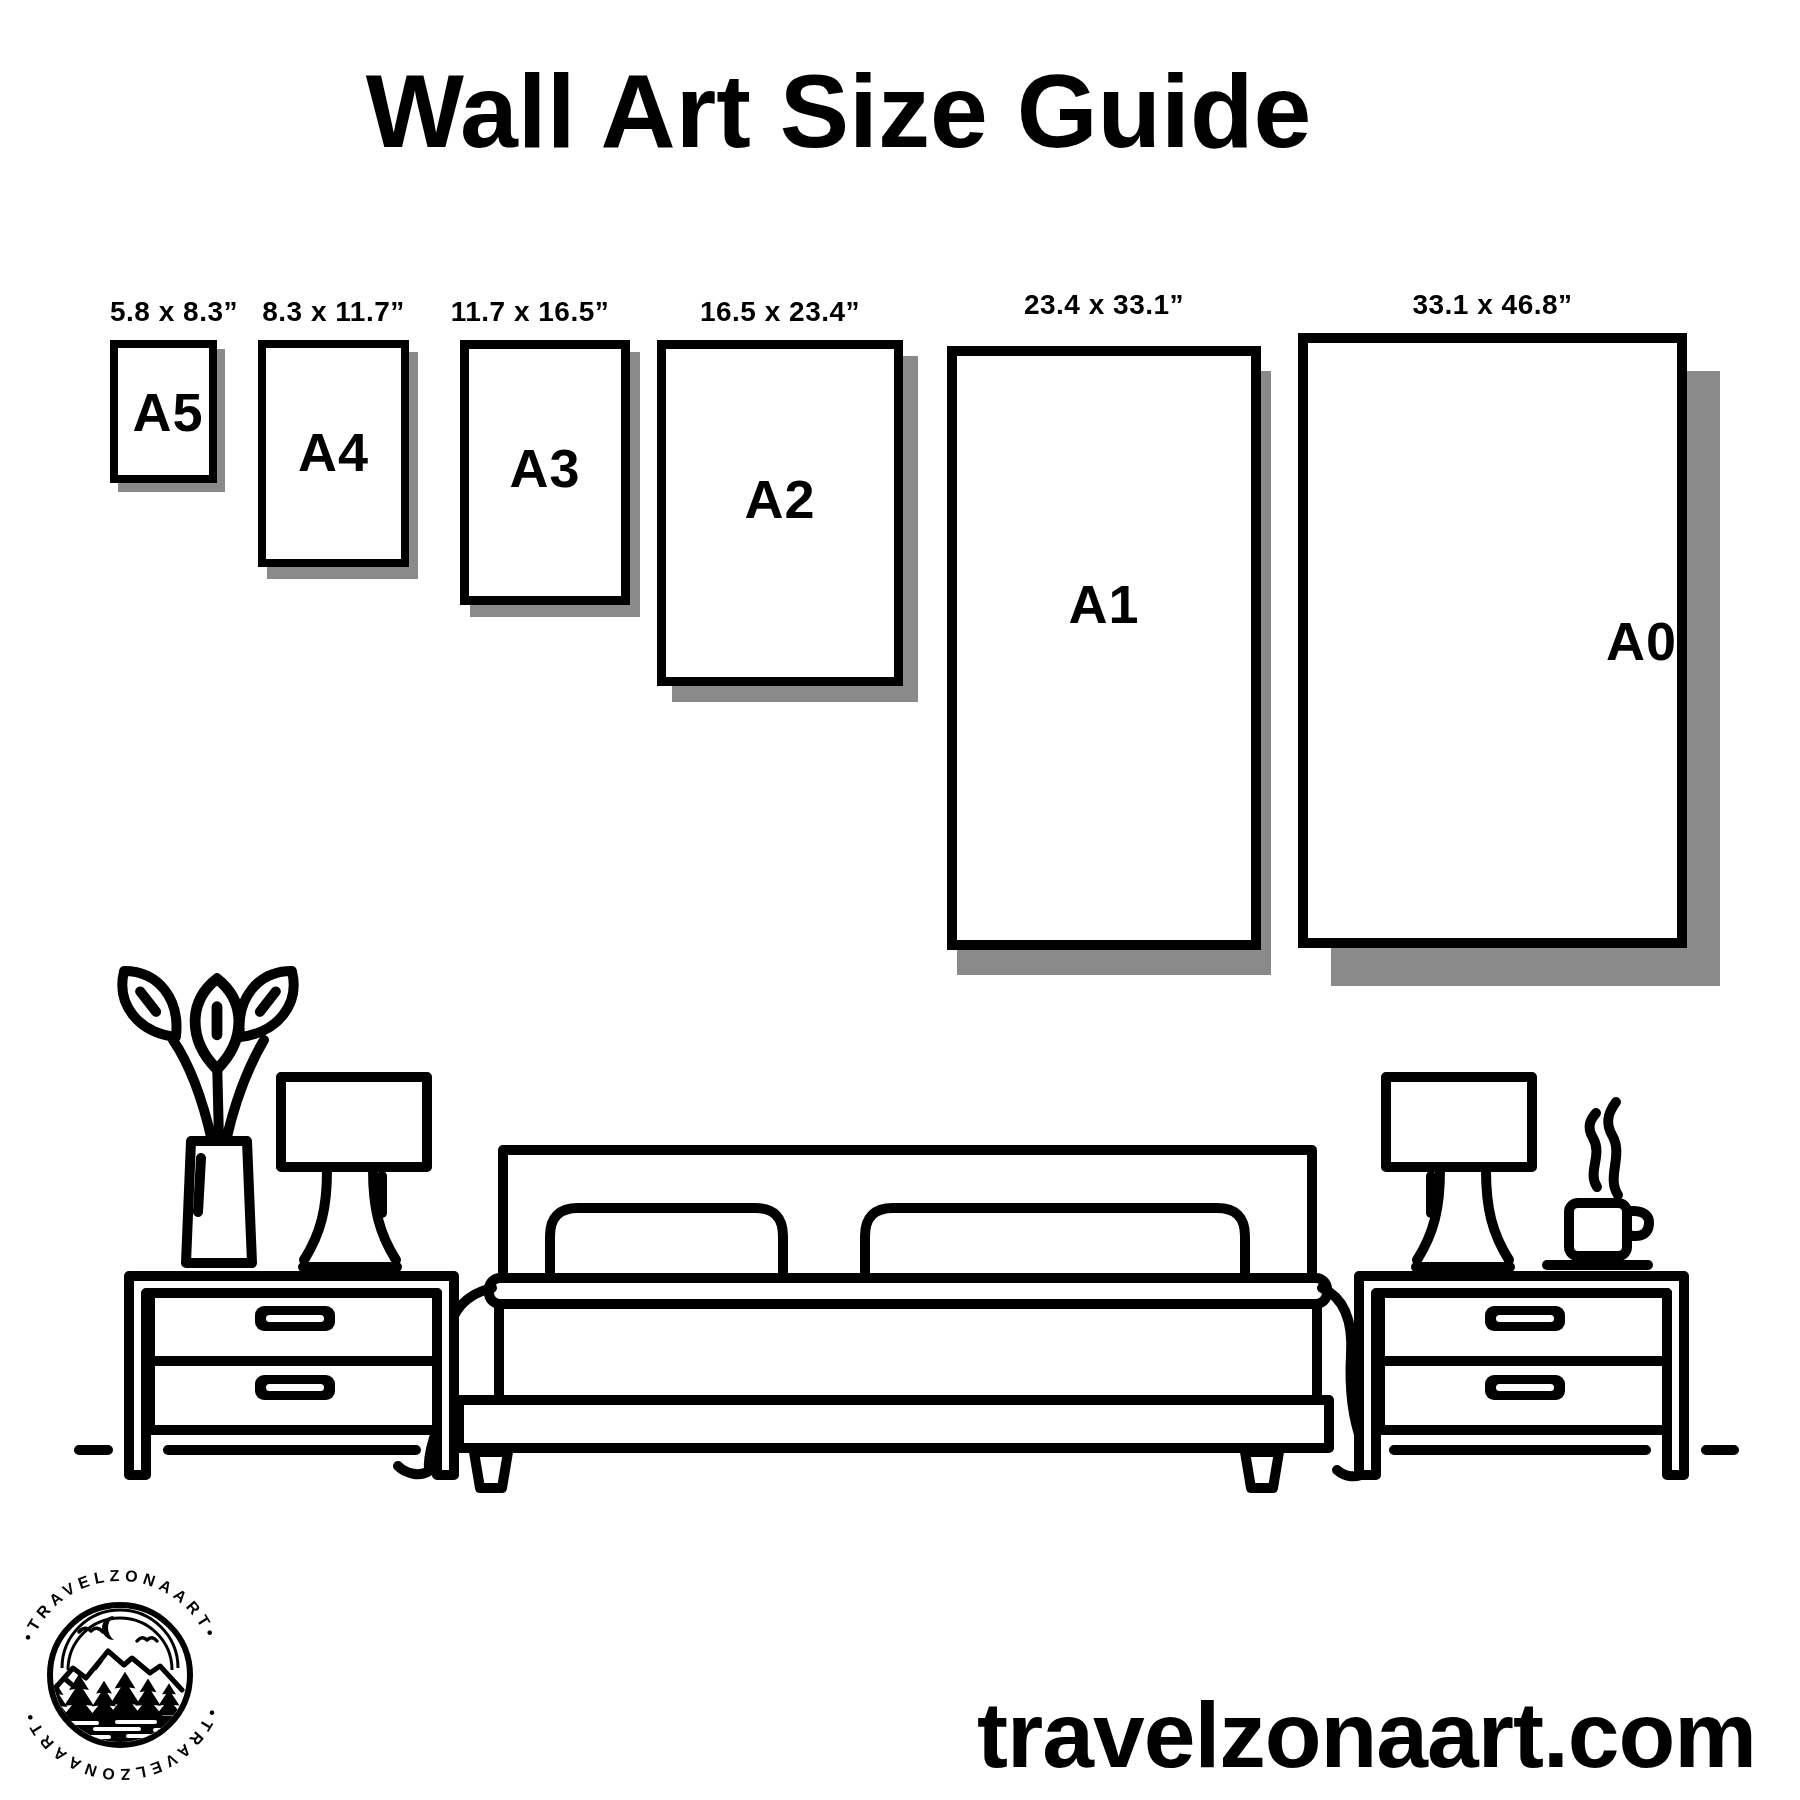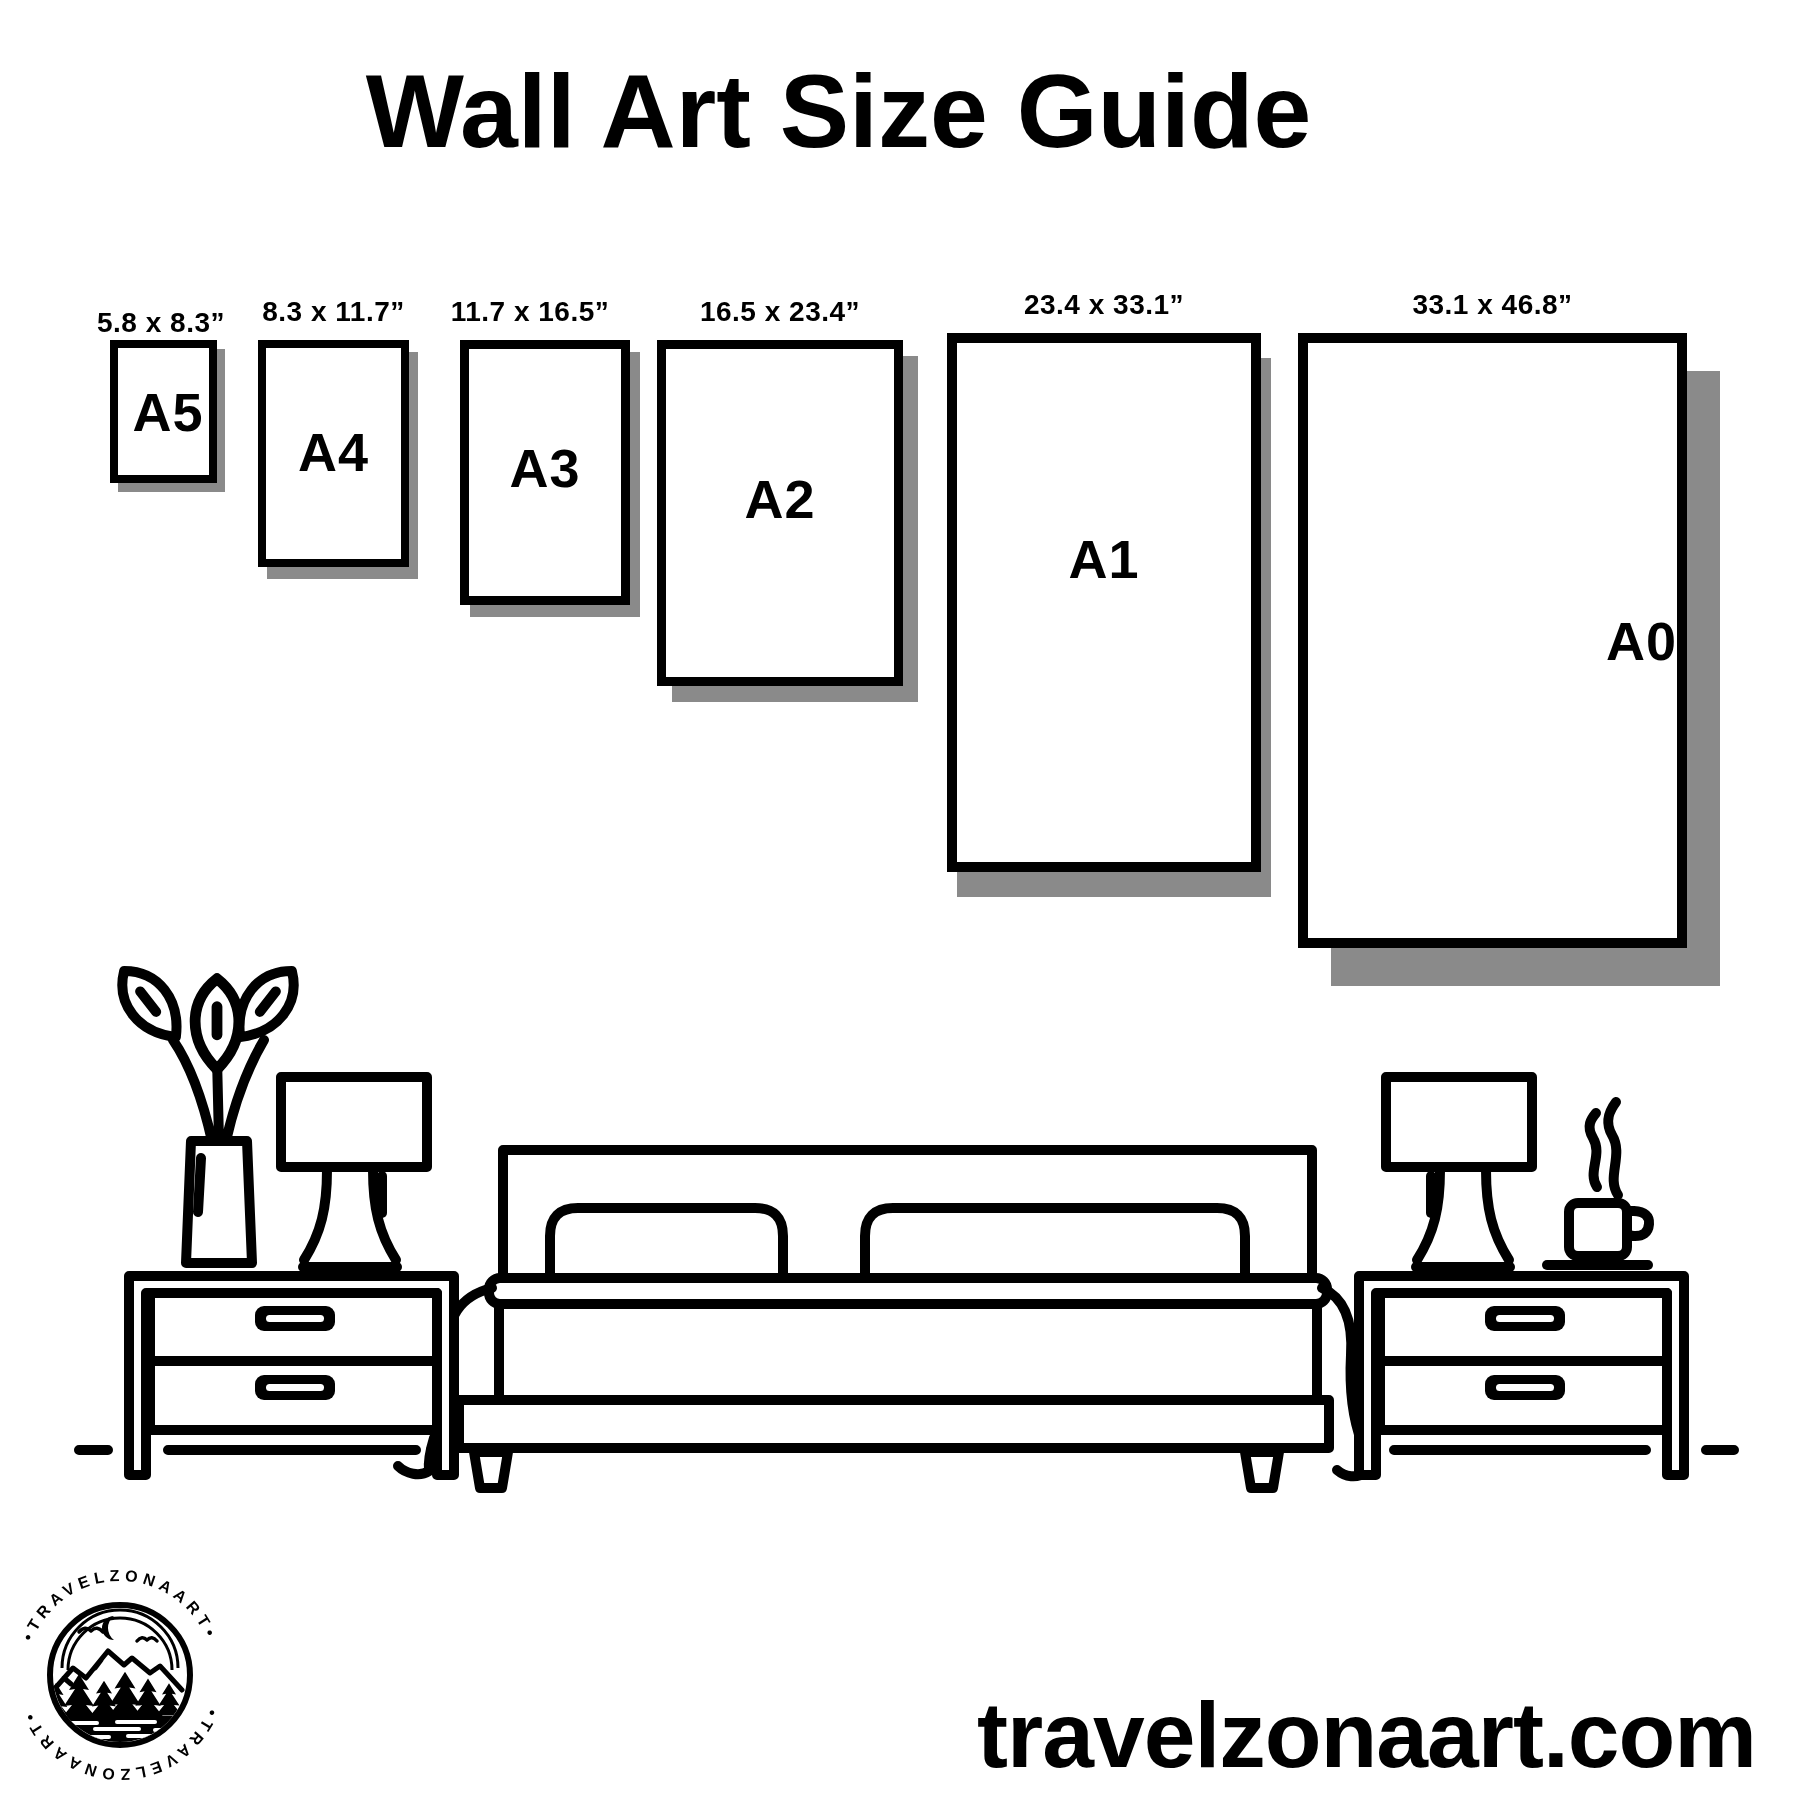--- a/index.html
+++ b/index.html
@@ -33,38 +33,38 @@
   .ln{stroke:#000;fill:none;stroke-width:10;stroke-linecap:round;stroke-linejoin:round;}
   .fw{fill:#ffffff;}
   .arcword{font-family:"Liberation Sans",sans-serif;font-size:16px;font-weight:700;letter-spacing:5px;fill:#000;}
 </style>
 </head>
 <body>
 
 <div class="title">Wall Art Size Guide</div>
 
 <div id="frames-row">
-    <div class="dim-label" style="left: 161px; top: 296px; margin-top: 11px;">5.8 x 8.3”</div>
+    <div class="dim-label" style="left: 174px; top: 296px;">5.8 x 8.3”</div>
     <div class="frame" style="left: 110px; top: 340px; width: 107px; height: 143px; border-width: 8px; box-shadow: rgb(138, 138, 138) 8px 9px 0px 0px; padding-left: 9px;">
       <span class="letter" style="top: 0px;">A5</span>
     </div>
     <div class="dim-label" style="left: 333.5px; top: 296px;">8.3 x 11.7”</div>
     <div class="frame" style="left: 258px; top: 340px; width: 151px; height: 227px; border-width: 8px; box-shadow: rgb(138, 138, 138) 9px 12px 0px 0px;">
       <span class="letter" style="top: -2px;">A4</span>
     </div>
     <div class="dim-label" style="left: 530px; top: 296px;">11.7 x 16.5”</div>
     <div class="frame" style="left: 460px; top: 340px; width: 170px; height: 265px; border-width: 9px; box-shadow: rgb(138, 138, 138) 10px 12px 0px 0px;">
       <span class="letter" style="top: -5px;">A3</span>
     </div>
     <div class="dim-label" style="left: 780px; top: 296px;">16.5 x 23.4”</div>
     <div class="frame" style="left: 657px; top: 340px; width: 246px; height: 346px; border-width: 9px; box-shadow: rgb(138, 138, 138) 15px 16px 0px 0px;">
       <span class="letter" style="top: -14px;">A2</span>
     </div>
     <div class="dim-label" style="left: 1104px; top: 289px;">23.4 x 33.1”</div>
-    <div class="frame" style="left: 947px; top: 333px; width: 314px; height: 539px; border-width: 10px; box-shadow: rgb(138, 138, 138) 10px 25px 0px 0px;">
+    <div class="frame" style="left: 947px; top: 346px; width: 314px; height: 604px; border-width: 10px; box-shadow: rgb(138, 138, 138) 10px 25px 0px 0px;">
       <span class="letter" style="top: -44px;">A1</span>
     </div>
     <div class="dim-label" style="left: 1492.5px; top: 289px;">33.1 x 46.8”</div>
     <div class="frame" style="left: 1298px; top: 333px; width: 389px; height: 615px; border-width: 10px; box-shadow: rgb(138, 138, 138) 33px 38px 0px 0px; justify-content: flex-end;">
       <span class="letter" style="top: 0px;">A0</span>
     </div>
   </div>
 
 <svg class="scene" viewBox="0 0 1800 1800" aria-hidden="true">
 

